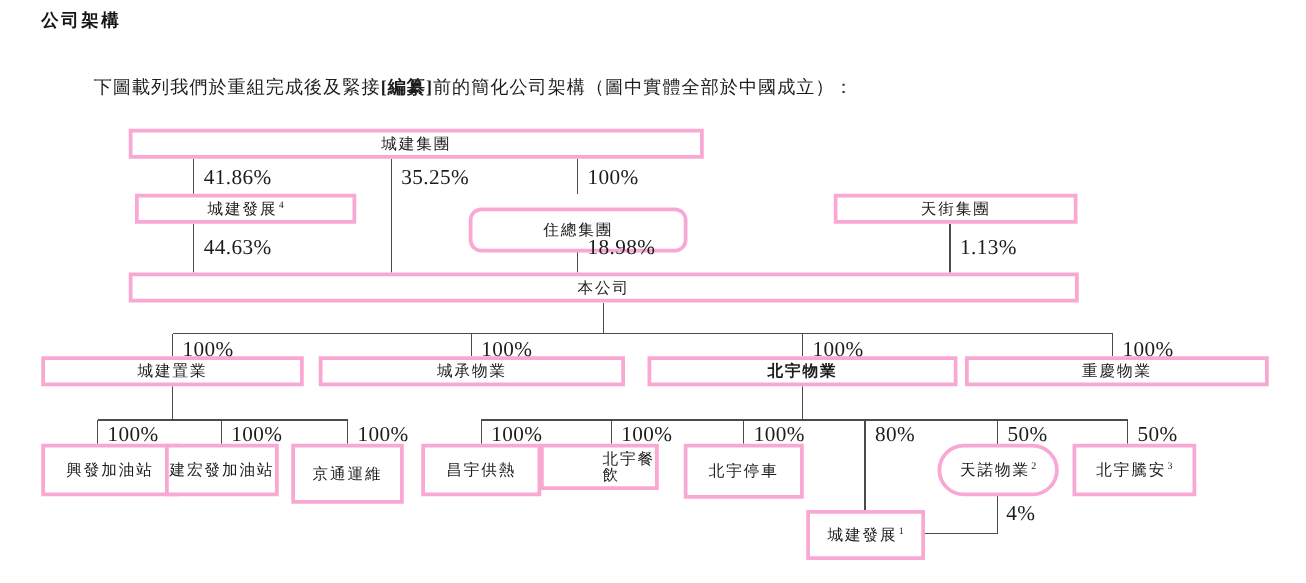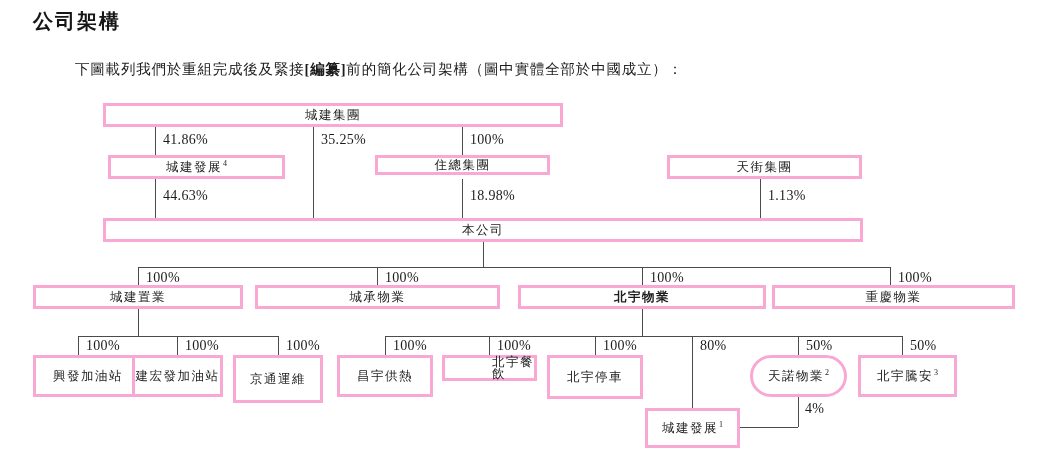--- a/index.html
+++ b/index.html
@@ -3,37 +3,37 @@
 <meta charset="utf-8">
 <style>
   html,body{margin:0;padding:0;background:#ffffff;}
   .canvas{
     position:relative;width:1045px;height:466px;background:#ffffff;
     font-family:"Liberation Serif","DejaVu Serif",serif;color:#1c1c1c;overflow:hidden;
   }
   .sec-title{
     position:absolute;left:33px;top:8px;margin:0;
     font-family:"Liberation Sans","DejaVu Sans",sans-serif;
-    font-size:20px;font-weight:bold;letter-spacing:2px;color:#161616;
+    font-size:14px;font-weight:bold;letter-spacing:2px;color:#161616;
   }
   .intro{
     position:absolute;left:75px;top:60px;margin:0;white-space:nowrap;
     font-size:14.5px;letter-spacing:0.8px;color:#1c1c1c;
   }
   .intro b{font-weight:bold;}
   .chart{position:absolute;left:0;top:0;width:1045px;height:466px;}
   .chart svg{position:absolute;left:0;top:0;}
   .node{
     position:absolute;box-sizing:border-box;border:3px solid #f9a8d4;background:#ffffff;
     display:flex;align-items:center;justify-content:center;
     font-size:12.5px;letter-spacing:1.5px;color:#1c1c1c;line-height:1;
   }
   .node sup{font-size:8px;line-height:0;letter-spacing:0;margin-left:1px;transform:translateY(-3px);}
   .pct{
-    position:absolute;font-size:14px;letter-spacing:0.3px;color:#1c1c1c;line-height:1;
+    position:absolute;font-size:17px;letter-spacing:0.3px;color:#1c1c1c;line-height:1;
     white-space:nowrap;
   }
 </style>
 </head>
 <body>
 
 <div class="canvas">
   <h1 class="sec-title">公司架構</h1>
   <p class="intro"><span>下圖載列我們於重組完成後及緊接</span><b>[編纂]</b><span>前的簡化公司架構（圖中實體全部於中國成立）：</span></p>
 
@@ -67,21 +67,21 @@
         <line x1="798" y1="397" x2="798" y2="427" stroke="#4b4b4b" stroke-width="1" shape-rendering="crispEdges"></line>
         <line x1="740" y1="427" x2="798" y2="427" stroke="#4b4b4b" stroke-width="1" shape-rendering="crispEdges"></line>
       </svg>
   <div class="node" style="left: 103px; top: 103px; width: 460px; height: 24px;">
         <span>城建集團</span>
       </div>
       <div class="node" style="left: 108px; top: 155px; width: 177px; height: 24px; text-align: center;">
         <span>城建發展</span>
         <sup>4</sup>
       </div>
-      <div class="node" style="left: 375px; top: 155px; width: 175px; height: 20px;">
+      <div class="node" style="left: 375px; top: 166px; width: 175px; height: 36px; border-radius: 10px;">
         <span>住總集團</span>
       </div>
       <div class="node" style="left: 667px; top: 155px; width: 195px; height: 24px;">
         <span>天街集團</span>
       </div>
       <div class="node" style="left: 103px; top: 218px; width: 760px; height: 24px;">
         <span>本公司</span>
       </div>
       <div class="node" style="left: 33px; top: 285px; width: 210px; height: 24px;">
         <span>城建置業</span>
@@ -100,21 +100,21 @@
       </div>
       <div class="node" style="left: 132px; top: 355px; width: 91px; height: 42px;">
         <span>建宏發加油站</span>
       </div>
       <div class="node" style="left: 233px; top: 355px; width: 90px; height: 48px;">
         <span>京通運維</span>
       </div>
       <div class="node" style="left: 337px; top: 355px; width: 96px; height: 42px;">
         <span>昌宇供熱</span>
       </div>
-      <div class="node" style="left: 442px; top: 355px; width: 95px; height: 26px; padding-left: 47px;">
+      <div class="node" style="left: 432px; top: 355px; width: 95px; height: 37px; padding-left: 47px;">
         <span>北宇餐飲</span>
       </div>
       <div class="node" style="left: 547px; top: 355px; width: 96px; height: 44px;">
         <span>北宇停車</span>
       </div>
       <div class="node" style="left: 750px; top: 355px; width: 97px; height: 42px; border-radius: 21px;">
         <span>天諾物業</span>
         <sup>2</sup>
       </div>
       <div class="node" style="left: 858px; top: 355px; width: 99px; height: 42px;">

